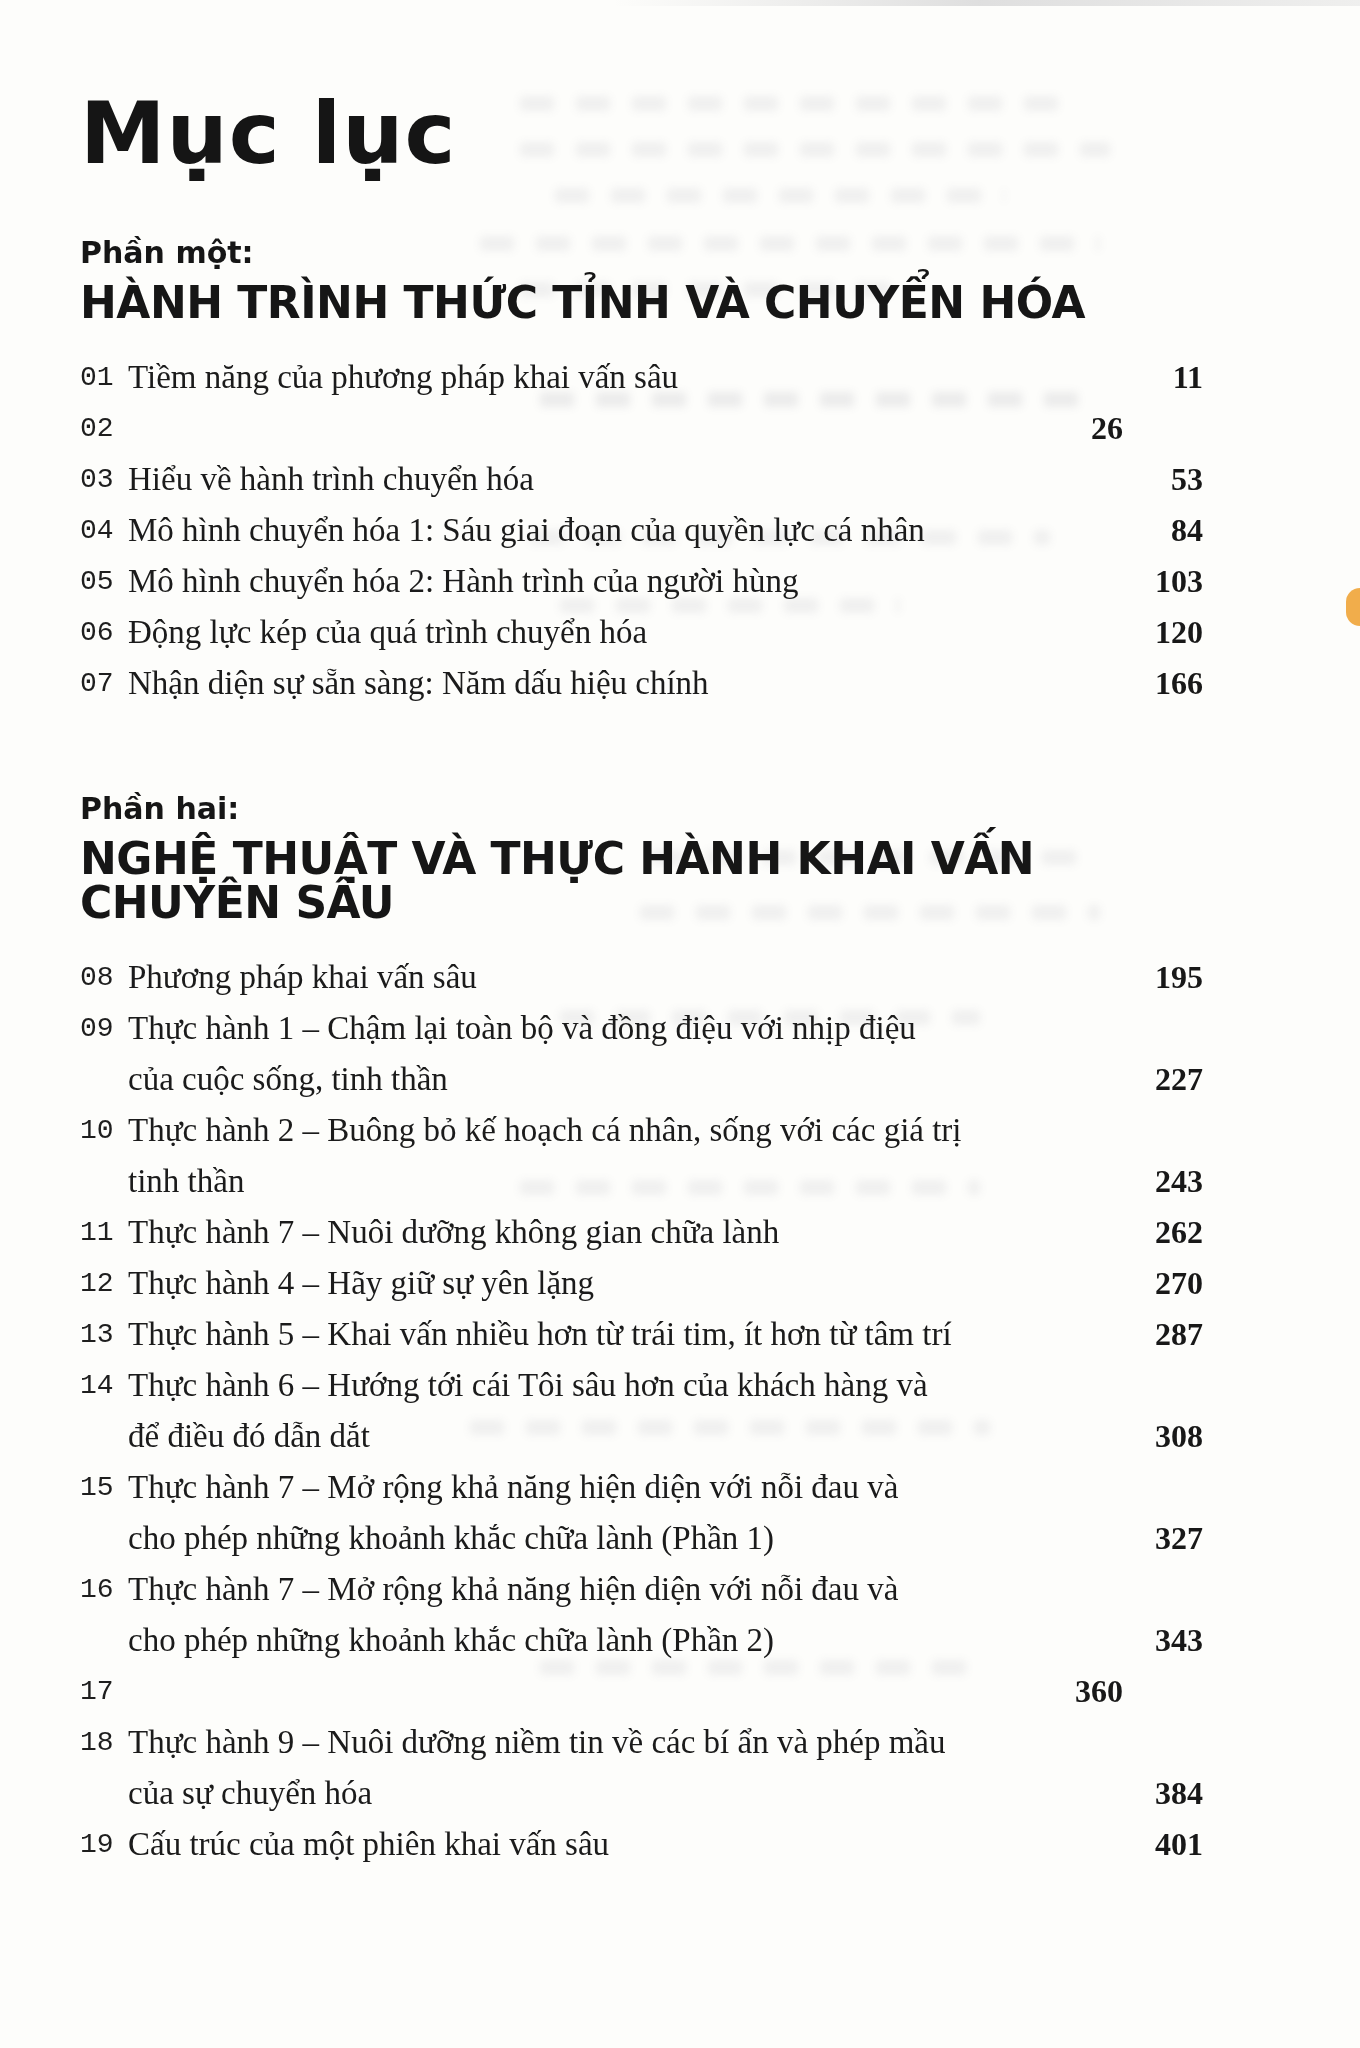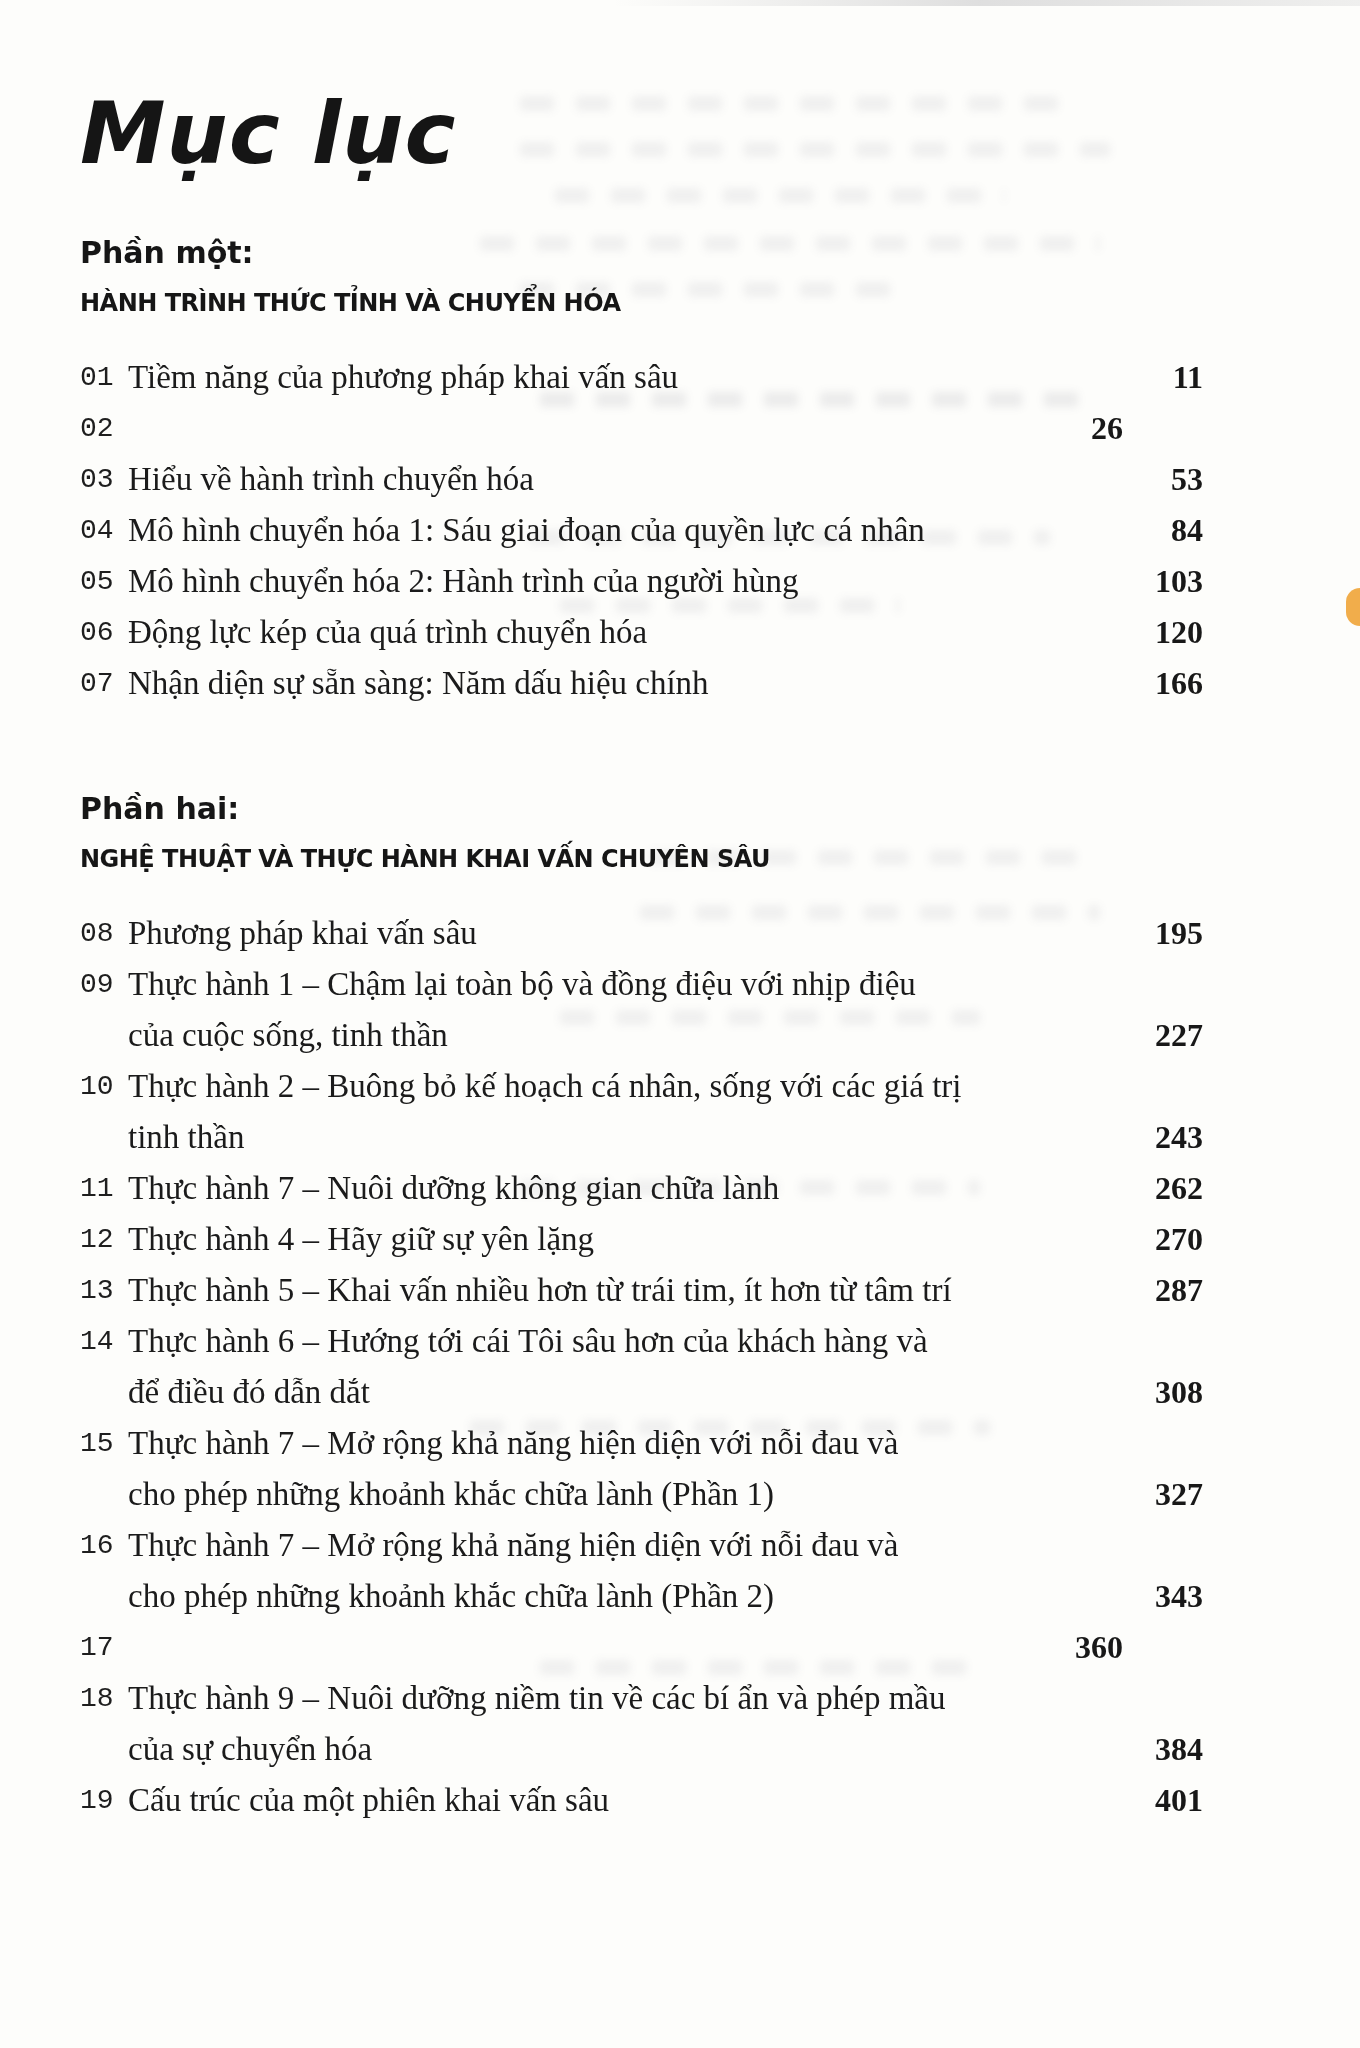--- a/index.html
+++ b/index.html
@@ -15,37 +15,36 @@
 
   
   h1.page-title {
     margin: 0;
     font-family: "DejaVu Sans", "Liberation Sans", sans-serif;
     font-weight: 700;
     font-size: 86px;
     line-height: 1.05;
     letter-spacing: 1px;
     color: #151515;
-    font-style: italic;
   }
 
   
   .toc-section { margin-top: 57px; }
   .toc-section + .toc-section { margin-top: 82px; }
   .section-label {
     font-family: "DejaVu Sans", "Liberation Sans", sans-serif;
     font-weight: 700;
     font-size: 30px;
     line-height: 36px;
     color: #161616;
   }
   .section-heading {
     font-family: "DejaVu Sans", "Liberation Sans", sans-serif;
     font-weight: 700;
-    font-size: 24px;
+    font-size: 44px;
     line-height: 44px;
     letter-spacing: -0.5px;
     margin-top: 10px;
     color: #161616;
   }
 
   
   .entries { margin-top: 27px; }
   .entry {
     display: grid;

